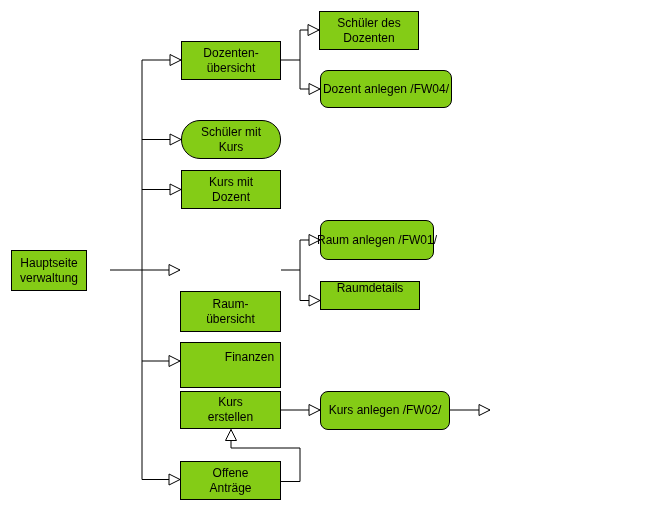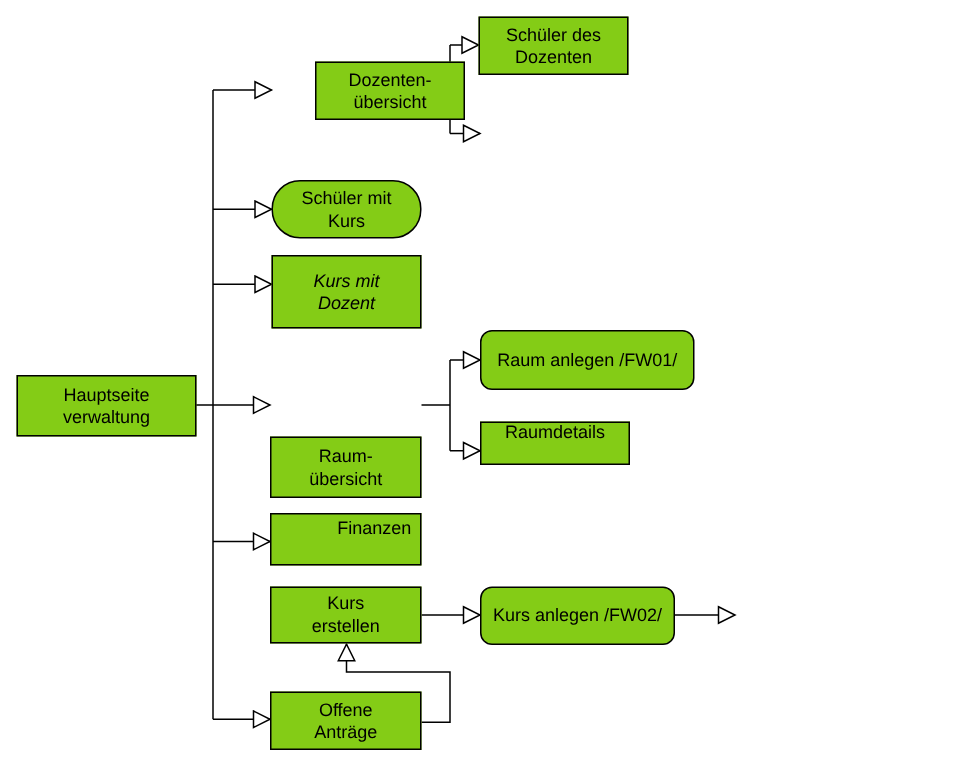--- a/index.html
+++ b/index.html
@@ -68,46 +68,46 @@
       <path d="M 300 240 L 320 240" marker-end="url(#arrowhead)"></path>
       <path d="M 300 300.5 L 320 300.5" marker-end="url(#arrowhead)"></path>
 
       <path d="M 281 410 L 320 410" marker-end="url(#arrowhead)"></path>
       <path d="M 450 410 L 490 410" marker-end="url(#arrowhead)"></path>
 
       <path d="M 281 481.5 L 300 481.5 L 300 448 L 231 448 L 231 429.5" marker-end="url(#arrowhead)"></path>
     </g>
   </svg>
 
-  <div class="node" style="left:11px; top:250px; width:120px; height:41px;">
+  <div class="node" style="left:11px; top:250px; width:76px; height:41px;">
     <div class="line">Hauptseite</div>
     <div class="line">verwaltung</div>
   </div>
 
-  <div class="node" style="left:181px; top:41px; width:100px; height:39px;margin-left:29px;">
+  <div class="node" style="left:181px; top:41px; width:100px; height:39px;">
     <div class="line">Dozenten-</div>
     <div class="line">übersicht</div>
   </div>
 
   <div class="node" style="left:181px; top:120px; width:100px; height:39px;border-radius:19px;">
     <div class="line">Schüler mit</div>
     <div class="line">Kurs</div>
   </div>
 
-  <div class="node" style="left:181px; top:170px; width:100px; height:49px;font-style:italic;">
+  <div class="node" style="left:181px; top:170px; width:100px; height:39px;">
     <div class="line">Kurs mit</div>
     <div class="line">Dozent</div>
   </div>
 
   <div class="node" style="left:180px; top:250px; width:101px; height:41px;margin-top:41px;">
     <div class="line">Raum-</div>
     <div class="line">übersicht</div>
   </div>
 
-  <div class="node" style="left:180px; top:342px; width:101px; height:35px;padding-left:38px;">
+  <div class="node" style="left:180px; top:342px; width:101px; height:46px;padding-left:38px;">
     <div class="line">Finanzen</div>
     <div class="line"></div>
   </div>
 
   <div class="node" style="left:180px; top:391px; width:101px; height:38px;">
     <div class="line">Kurs</div>
     <div class="line">erstellen</div>
   </div>
 
   <div class="node" style="left:180px; top:461px; width:101px; height:39px;">
@@ -118,22 +118,25 @@
   <div class="node" style="left:319px; top:11px; width:100px; height:39px;">
     <div class="line">Schüler des</div>
     <div class="line">Dozenten</div>
   </div>
 
   <div class="node" style="left:320px; top:281px; width:100px; height:29px;">
     <div class="line">Raumdetails</div>
     <div class="line"></div>
   </div>
 
+  <div class="node rounded" style="left:320px; top:70px; width:132px; height:38px;">
+    <div class="line">Dozent anlegen /FW04/</div>
+  </div>
 
-  <div class="node rounded" style="left:320px; top:220px; width:143px; height:40px;">
+  <div class="node rounded" style="left:320px; top:220px; width:114px; height:40px;">
     <div class="line">Raum anlegen /FW01/</div>
   </div>
 
   <div class="node rounded" style="left:320px; top:391px; width:130px; height:39px;">
     <div class="line">Kurs anlegen /FW02/</div>
   </div>
 
 
 </div>
 

